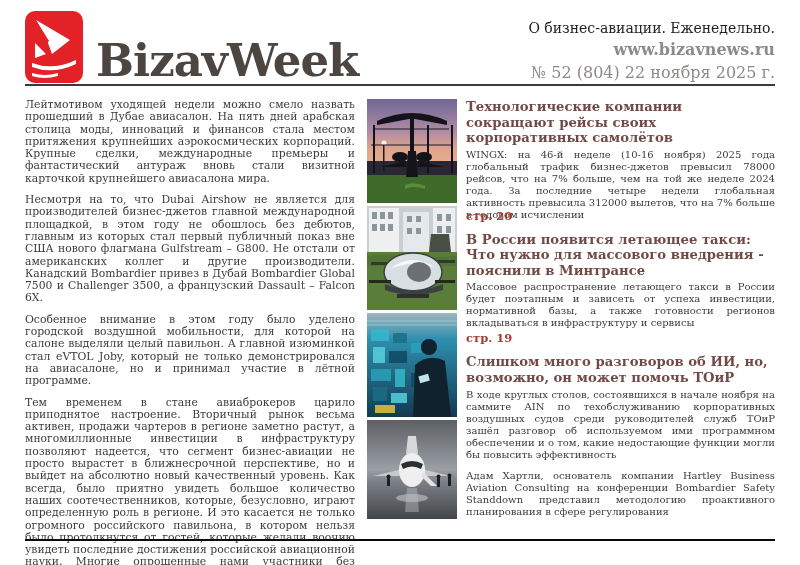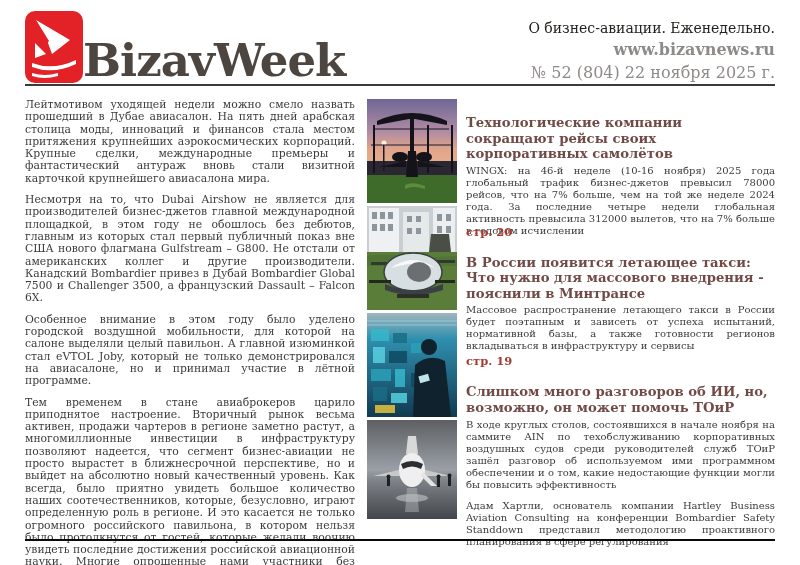--- a/index.html
+++ b/index.html
@@ -11,41 +11,41 @@
     --muted-gray:#8d8a88;
   }
   *{box-sizing:border-box;margin:0;padding:0;}
   html,body{width:800px;height:565px;background:#ffffff;overflow:hidden;}
   body{font-family:"DejaVu Serif","Liberation Serif",serif;color:var(--body-ink);position:relative;}
 
   .page{width:800px;height:565px;position:relative;padding:0 25px;}
 
   
   .header{display:flex;justify-content:space-between;align-items:flex-start;padding-top:11px;height:83px;}
-  .brand{display:flex;align-items:flex-end;}
+  .brand{display:flex;align-items:flex-end;gap:13px;}
   .brand svg{display:block;}
   .brand-title{font-size:45px;font-weight:bold;color:var(--logo-ink);line-height:.95;letter-spacing:-1px;}
   .header-info{text-align:right;padding-top:8px;line-height:1.42;}
   .tagline{font-size:14px;color:#24211e;}
   .website{font-size:16px;color:var(--muted-gray);font-weight:bold;}
   .issue{font-size:16px;color:var(--muted-gray);}
 
   .rule-top{border:none;border-top:2px solid #3b3b3b;margin:1px 0 0 0;}
   .rule-bottom{border:none;border-top:2px solid #0a0a0a;position:absolute;left:25px;right:25px;bottom:24px;}
 
   
   .main{display:flex;padding-top:13px;align-items:flex-start;}
   .col-left{width:330px;flex:0 0 330px;}
   .col-left p{font-size:10.8px;line-height:12.3px;text-align:justify;margin-bottom:9px;}
   .col-photos{width:90px;flex:0 0 90px;margin-left:12px;display:flex;flex-direction:column;gap:3px;}
   .col-photos figure{width:90px;line-height:0;}
   .col-news{flex:1;margin-left:9px;}
 
   .news-item{margin-bottom:9px;}
-  .news-headline{font-size:13.2px;font-weight:bold;line-height:1.18;color:var(--headline-maroon);margin-bottom:3px;cursor:pointer;margin-top:16px;}
+  .news-headline{font-size:13.2px;font-weight:bold;line-height:1.18;color:var(--headline-maroon);margin-bottom:3px;cursor:pointer;}
   .news-summary{font-size:10px;line-height:12px;text-align:justify;}
   .pageref{font-size:11.5px;font-weight:bold;color:var(--pageref-red);margin-top:2px;cursor:pointer;}
   .news-item:nth-of-type(1) .pageref,
   .news-item:nth-of-type(3) .pageref{margin-top:-12px;}
 </style>
 </head>
 <body>
 
 <div class="page">
 
@@ -222,21 +222,21 @@
     <div class="col-news">
 
       <div class="news-item">
         <div class="news-headline">Технологические компании сокращают рейсы своих корпоративных самолётов</div>
         <p class="news-summary">WINGX: на 46-й неделе (10-16 ноября) 2025 года глобальный трафик бизнес-джетов превысил 78000 рейсов, что на 7% больше, чем на той же неделе 2024 года. За последние четыре недели глобальная активность превысила 312000 вылетов, что на 7% больше в годовом исчислении</p>
         <div class="pageref">стр. 20</div>
       </div>
 
       <div class="news-item">
         <div class="news-headline">В России появится летающее такси: Что нужно для массового внедрения - пояснили в Минтрансе</div>
-        <p class="news-summary">Массовое распространение летающего такси в России будет поэтапным и зависеть от успеха испытаний, нормативной базы, а также готовности регионов вкладываться в инфраструктуру и сервисы</p>
+        <p class="news-summary">Массовое распространение летающего такси в России будет поэтапным и зависеть от успеха инвестиции, нормативной базы, а также готовности регионов вкладываться в инфраструктуру и сервисы</p>
         <div class="pageref">стр. 19</div>
       </div>
 
       <div class="news-item">
         <div class="news-headline">Слишком много разговоров об ИИ, но, возможно, он может помочь ТОиР</div>
         <p class="news-summary">В ходе круглых столов, состоявшихся в начале ноября на саммите AIN по техобслуживанию корпоративных воздушных судов среди руководителей служб ТОиР зашёл разговор об используемом ими программном обеспечении и о том, какие недостающие функции могли бы повысить эффективность</p>
       </div>
 
       <div class="news-item">
         <p class="news-summary">Адам Хартли, основатель компании Hartley Business Aviation Consulting на конференции Bombardier Safety Standdown представил методологию проактивного планирования в сфере регулирования</p>

